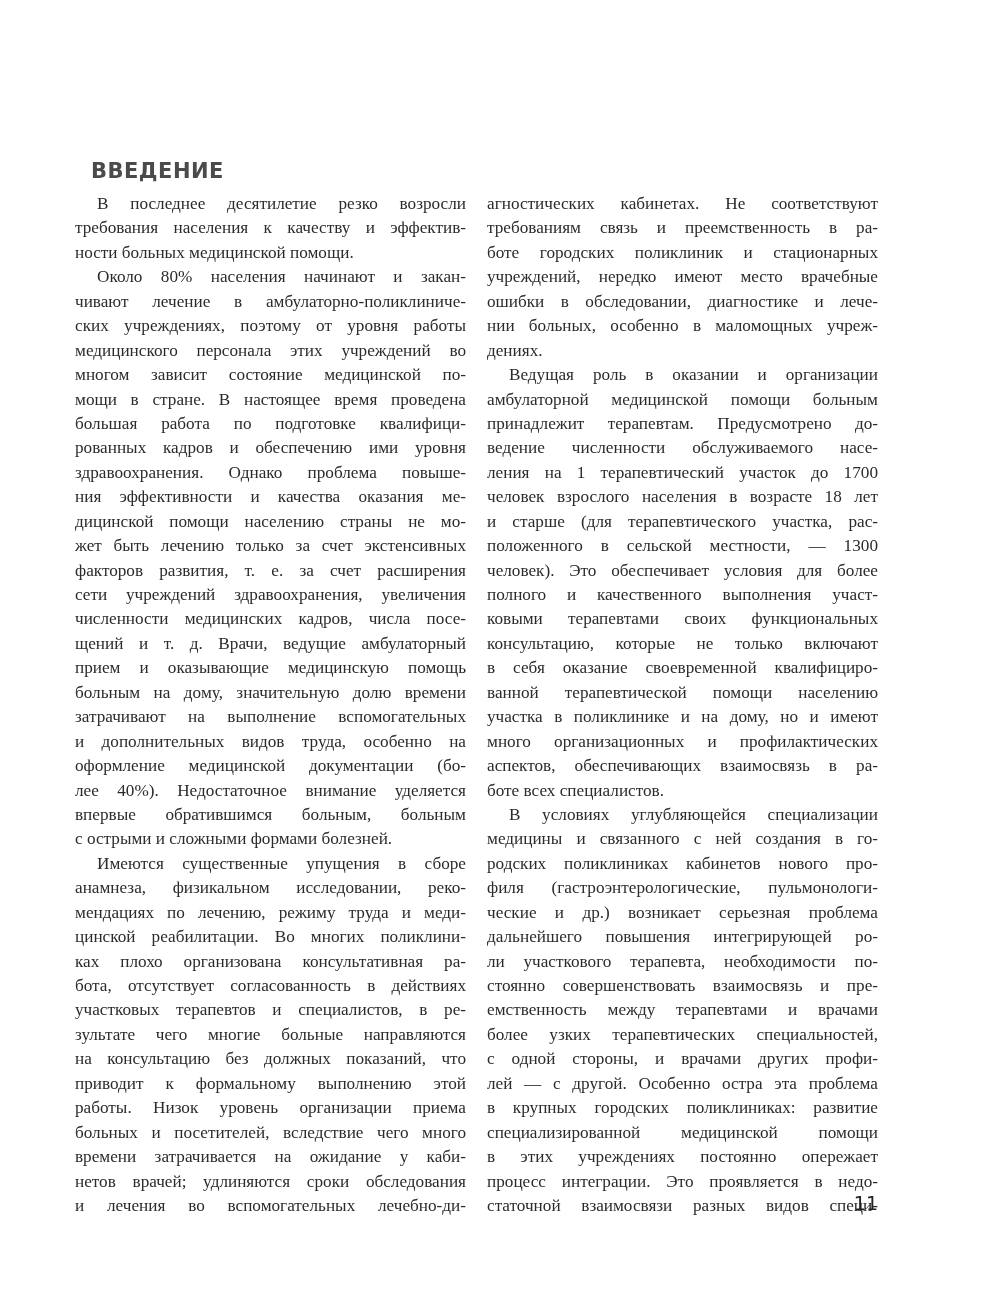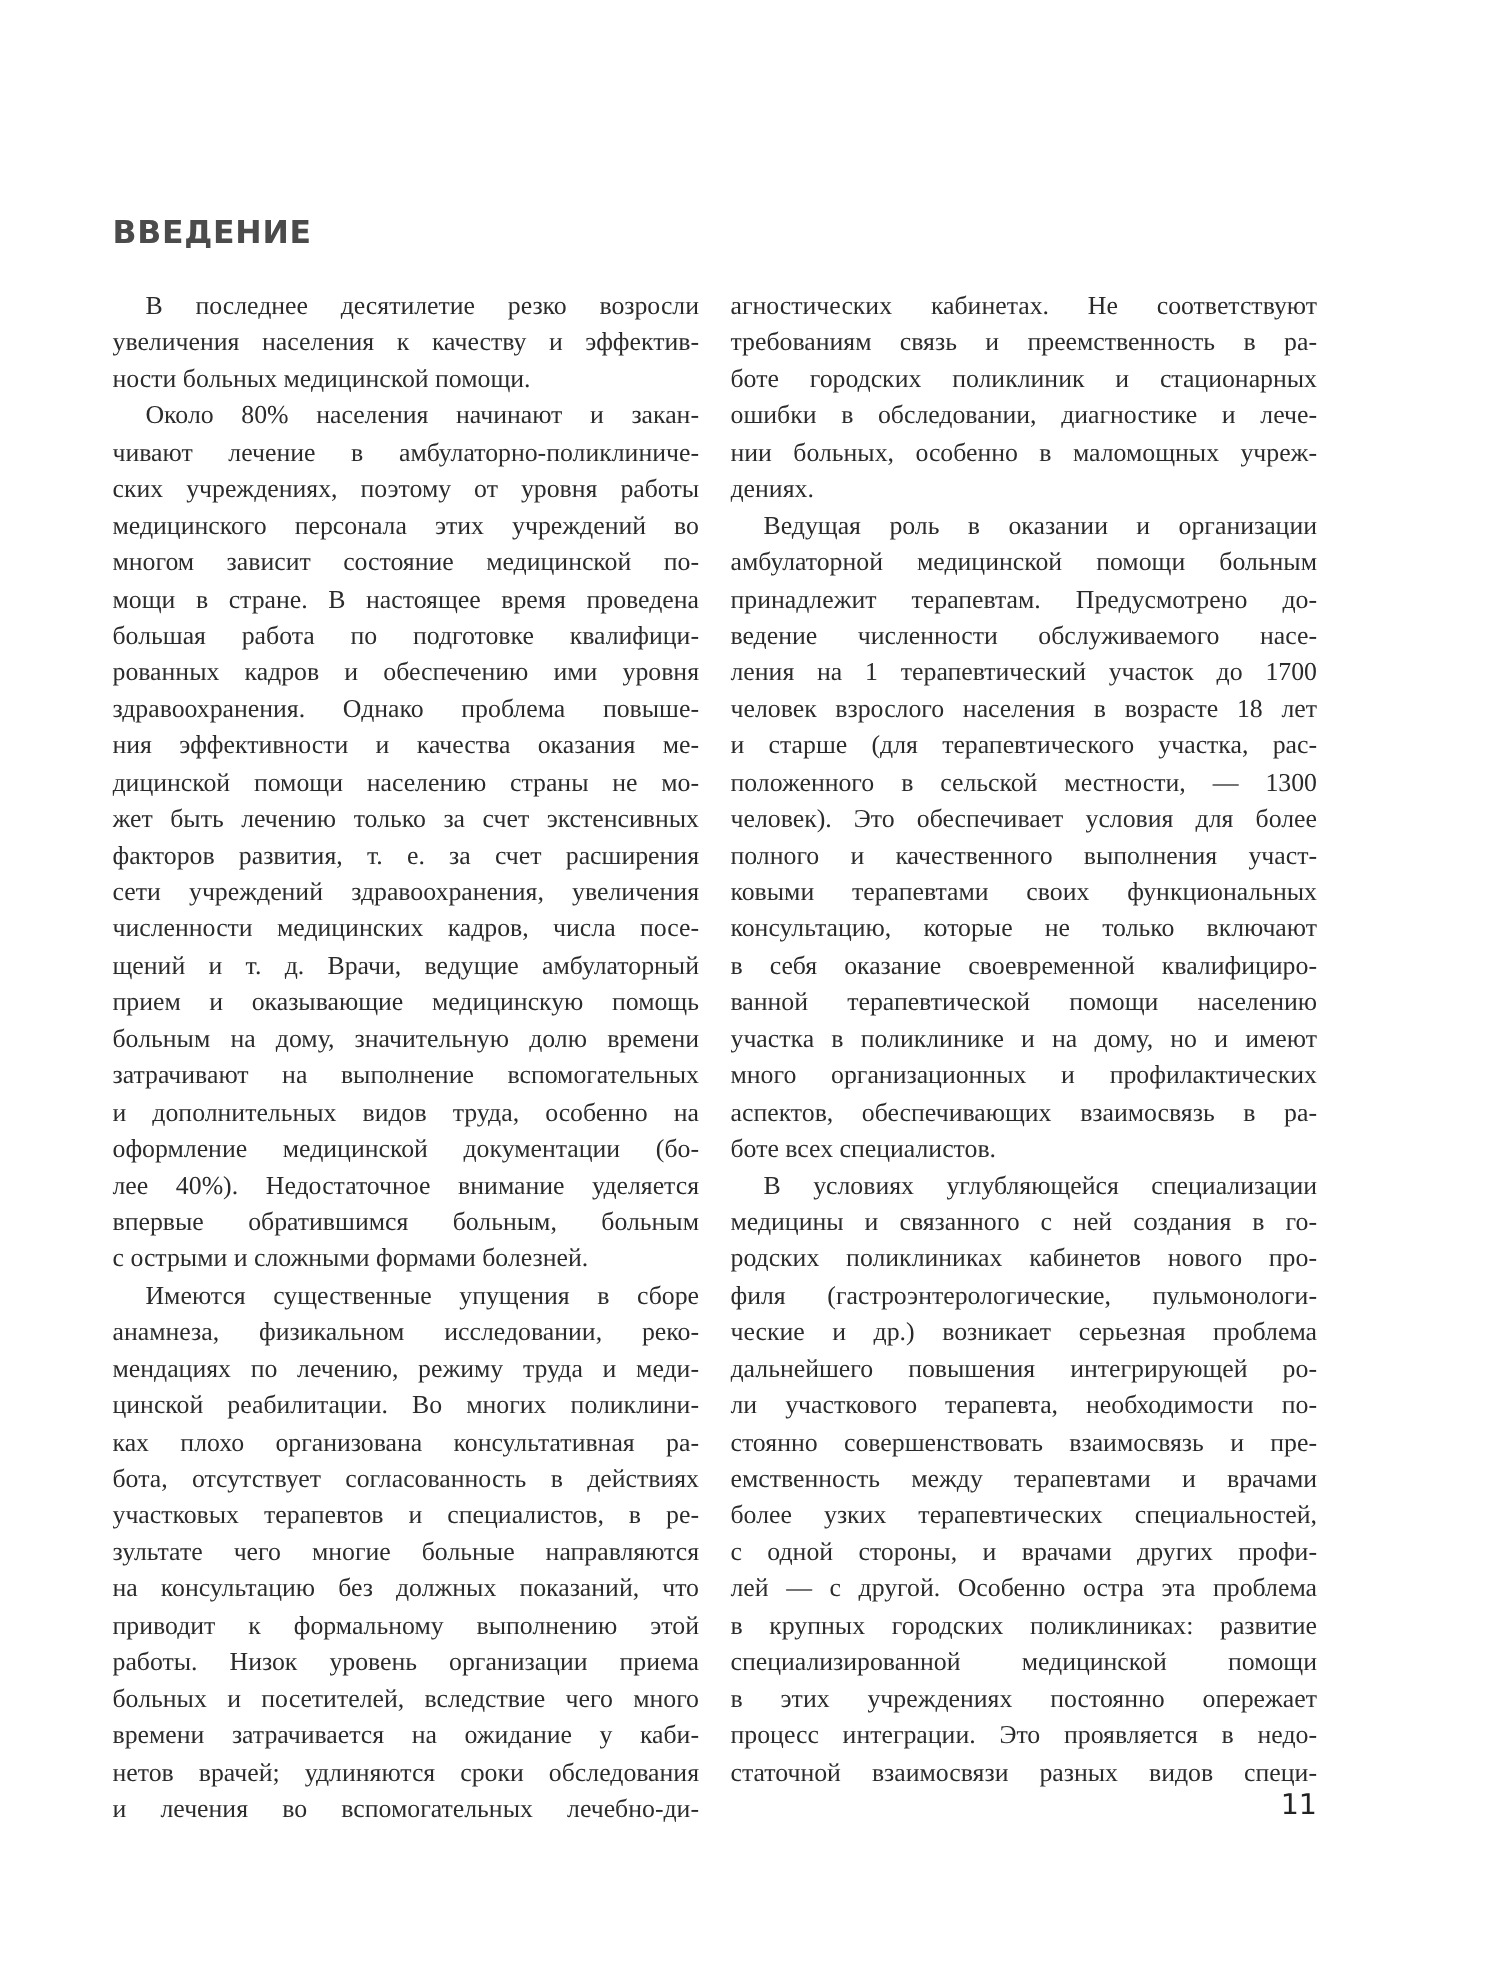--- a/index.html
+++ b/index.html
@@ -1,21 +1,21 @@
 <!DOCTYPE html>
 <html><head>
 <meta charset="utf-8">
 <style>
   html, body { margin: 0; padding: 0; background: #ffffff; }
   body { width: 1000px; height: 1312px; position: relative; overflow: hidden; }
   .heading {
     position: absolute; left: 75px; top: 143px;
     font-family: "DejaVu Sans", "Liberation Sans", sans-serif;
     font-weight: bold; font-size: 21px; letter-spacing: 0.5px;
-    color: #4b4b4b; margin: 0;
+    color: #4b4b4b; margin: 16px;
   }
   .col {
     position: absolute; top: 192px; width: 391px;
     font-family: "Liberation Serif", "DejaVu Serif", serif;
     font-size: 17.2px; color: #2b2b2b;
   }
   .col.left { left: 75px; }
   .col.right { left: 487px; }
   .line {
     display: block; height: 24.45px; line-height: 24.45px;
@@ -30,21 +30,21 @@
     font-size: 19px; color: #222;
   }
 </style>
 </head>
 <body>
 
 <h1 class="heading">ВВЕДЕНИЕ</h1>
 
 <div class="col left" id="col-left">
     <span class="line indent">В последнее десятилетие резко возросли</span>
-    <span class="line">увеличения населения к качеству и эффектив-</span>
+    <span class="line">требования населения к качеству и эффектив-</span>
     <span class="line last">ности больных медицинской помощи.</span>
     <span class="line indent">Около 80% населения начинают и закан-</span>
     <span class="line">чивают лечение в амбулаторно-поликлиниче-</span>
     <span class="line">ских учреждениях, поэтому от уровня работы</span>
     <span class="line">медицинского персонала этих учреждений во</span>
     <span class="line">многом зависит состояние медицинской по-</span>
     <span class="line">мощи в стране. В настоящее время проведена</span>
     <span class="line">большая работа по подготовке квалифици-</span>
     <span class="line">рованных кадров и обеспечению ими уровня</span>
     <span class="line">здравоохранения. Однако проблема повыше-</span>
@@ -76,20 +76,21 @@
     <span class="line">работы. Низок уровень организации приема</span>
     <span class="line">больных и посетителей, вследствие чего много</span>
     <span class="line">времени затрачивается на ожидание у каби-</span>
     <span class="line">нетов врачей; удлиняются сроки обследования</span>
     <span class="line">и лечения во вспомогательных лечебно-ди-</span>
   </div>
 <div class="col right" id="col-right">
     <span class="line">агностических кабинетах. Не соответствуют</span>
     <span class="line">требованиям связь и преемственность в ра-</span>
     <span class="line">боте городских поликлиник и стационарных</span>
+    <span class="line">учреждений, нередко имеют место врачебные</span>
     <span class="line">ошибки в обследовании, диагностике и лече-</span>
     <span class="line">нии больных, особенно в маломощных учреж-</span>
     <span class="line last">дениях.</span>
     <span class="line indent">Ведущая роль в оказании и организации</span>
     <span class="line">амбулаторной медицинской помощи больным</span>
     <span class="line">принадлежит терапевтам. Предусмотрено до-</span>
     <span class="line">ведение численности обслуживаемого насе-</span>
     <span class="line">ления на 1 терапевтический участок до 1700</span>
     <span class="line">человек взрослого населения в возрасте 18 лет</span>
     <span class="line">и старше (для терапевтического участка, рас-</span>

